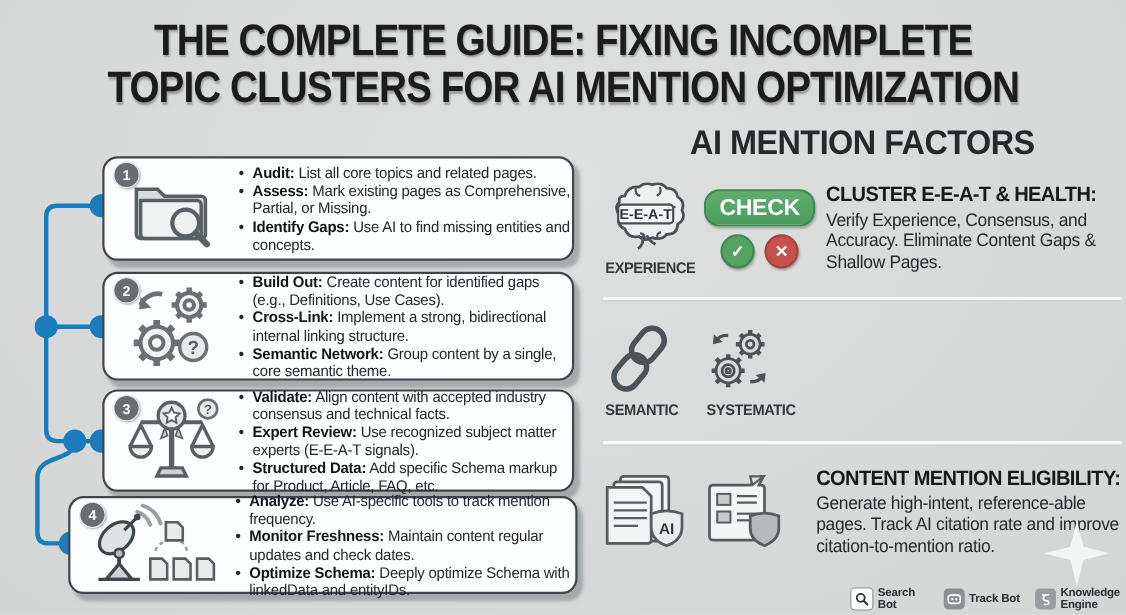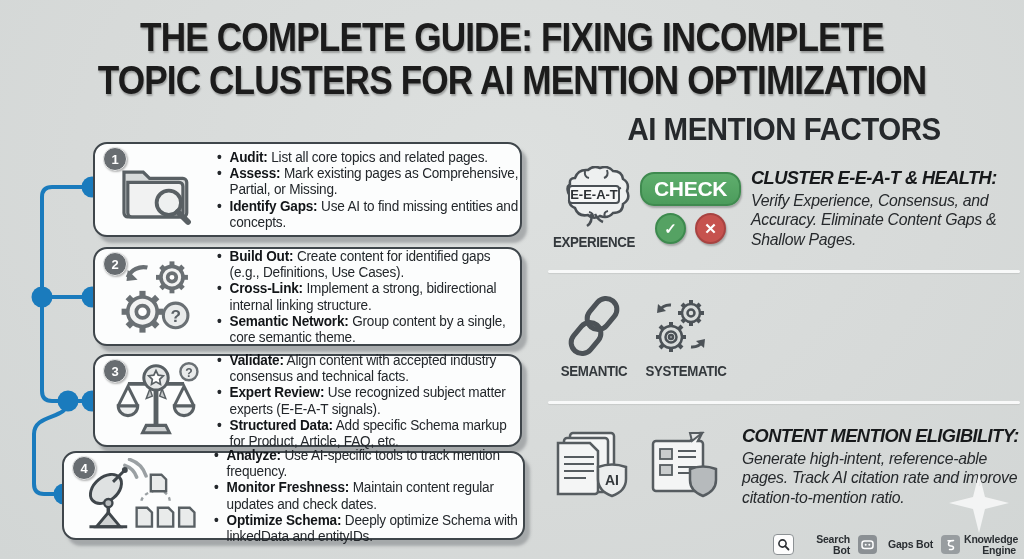--- a/index.html
+++ b/index.html
@@ -35,43 +35,43 @@
     padding-left:13px;position:relative;transform:scaleX(0.97);transform-origin:0 0;width:103%;}
   .bullet::before{content:"•";position:absolute;left:0;top:0;font-weight:bold;}
   .bullet b{color:#121518;}
   
   .factors{position:absolute;left:548px;top:112px;width:472px;}
   .factors-heading{
     text-align:center;font-size:31px;font-weight:bold;letter-spacing:-0.5px;color:#26292c;
     transform:scaleX(0.95);transform-origin:50% 0;margin-bottom:8px;
   }
   .factor{display:flex;align-items:center;}
-  .icon-cell{flex:0 0 92px;text-align:center;}
+  .icon-cell{flex:0 0 92px;text-align:left;}
   .icon-caption{font-size:14px;font-weight:bold;letter-spacing:-0.4px;color:#33383c;margin-top:2px;
     transform:scaleX(0.95);transform-origin:50% 0;}
-  .factor-text{flex:1;padding-left:10px;font-style:italic;}
+  .factor-text{flex:1;padding-left:10px;}
   .factor-title{font-size:19px;font-weight:bold;letter-spacing:-0.6px;color:#17191b;
     transform:scaleX(0.96);transform-origin:0 50%;white-space:nowrap;}
   .factor-body{font-size:16.5px;line-height:1.17;letter-spacing:-0.3px;color:#26292c;margin-top:2px;
     transform:scaleX(0.96);transform-origin:0 0;width:104%;}
   .divider{height:3px;background:#f8f9f9;border-radius:2px;box-shadow:0 1px 1px rgba(0,0,0,0.08);}
   
   .check-pill{
     display:inline-block;padding:3px 12px;border-radius:14px;color:#fff;font-weight:bold;
     font-size:21px;letter-spacing:-0.3px;background:linear-gradient(#5fae6d,#4c9c5c);
     border:2px solid #3f8a4f;box-shadow:1px 2px 2px rgba(0,0,0,0.25);
   }
   .status-row{display:flex;justify-content:center;gap:9px;margin-top:7px;}
   .status-circle{width:27px;height:27px;border-radius:50%;color:#fff;font-size:15px;font-weight:bold;
     display:flex;align-items:center;justify-content:center;box-shadow:1px 2px 2px rgba(0,0,0,0.25);}
   
   .legend{position:absolute;right:8px;bottom:3px;display:flex;gap:8px;align-items:center;}
   .legend-item{display:flex;align-items:center;gap:4px;}
   .legend-icon{width:19px;height:19px;border-radius:4px;display:flex;align-items:center;justify-content:center;}
-  .legend-label{font-size:10.5px;line-height:1.05;color:#2b2f33;width:52px;font-weight:bold;letter-spacing:-0.2px;text-align:right;}
+  .legend-label{font-size:10.5px;line-height:1.05;color:#2b2f33;width:52px;font-weight:bold;letter-spacing:-0.2px;}
   .sparkle{position:absolute;pointer-events:none;}
 </style>
 </head>
 <body>
 
 <div class="canvas">
 
   <div class="title">
     <div>THE COMPLETE GUIDE: FIXING INCOMPLETE</div>
     <div>TOPIC CLUSTERS FOR AI MENTION OPTIMIZATION</div>
@@ -346,21 +346,21 @@
       <div class="legend-label">Search Bot</div>
     </div>
     <div class="legend-item">
       <div class="legend-icon" style="background:#8b9094;">
         <svg width="13" height="13" viewBox="0 0 13 13">
             <rect x="1" y="3" width="11" height="7.5" rx="2.5" fill="none" stroke="#fff" stroke-width="1.5"></rect>
             <circle cx="4.7" cy="6.7" r="1" fill="#fff"></circle>
             <circle cx="8.3" cy="6.7" r="1" fill="#fff"></circle>
           </svg>
       </div>
-      <div class="legend-label">Gaps Bot</div>
+      <div class="legend-label">Track Bot</div>
     </div>
     <div class="legend-item">
       <div class="legend-icon" style="background:#989da0;">
         <svg width="13" height="13" viewBox="0 0 13 13">
             <path d="M9.5 2.5 q-5 0 -5 3.5 q0 2 2.5 2 q2.5 0 2.5 2 q0 1.8 -4 1.5 M4 2.8 l5 0" fill="none" stroke="#fff" stroke-width="1.5" stroke-linecap="round"></path>
           </svg>
       </div>
       <div class="legend-label">Knowledge Engine</div>
     </div>
   </div>

